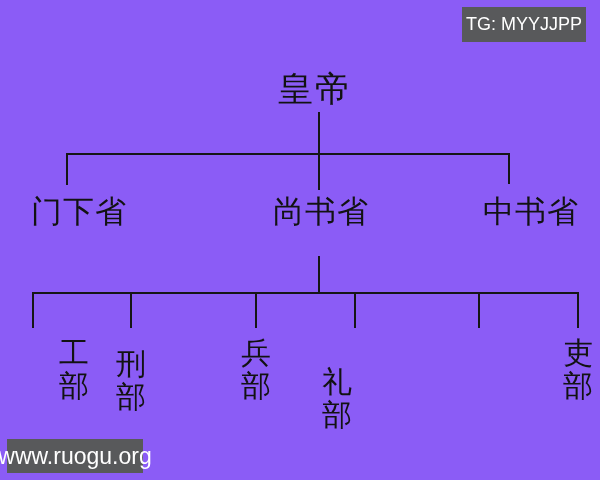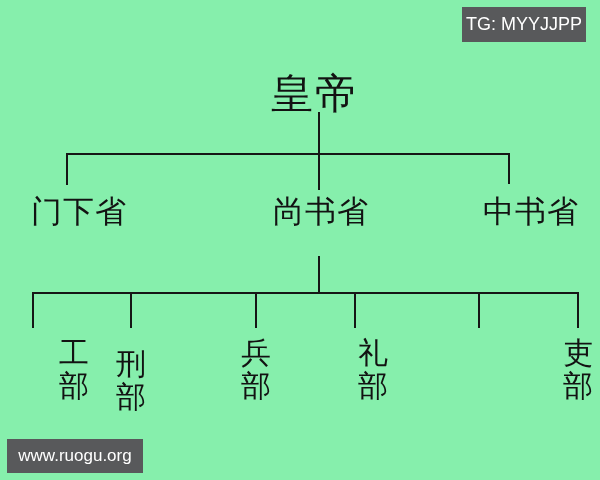--- a/index.html
+++ b/index.html
@@ -1,29 +1,29 @@
 <!DOCTYPE html>
 <html><head>
 <meta charset="utf-8">
 <style>
   html,body{margin:0;padding:0;background:#ffffff;}
   .stage{
-    position:relative;width:600px;height:480px;background:#86efac;overflow:hidden;
+    position:relative;width:600px;height:480px;background:#8b5cf6;overflow:hidden;
     font-family:"Liberation Serif","DejaVu Serif",serif;color:#121212;
   }
   .line{position:absolute;background:#161616;}
   .badge{
     position:absolute;background:#58595B;color:#ffffff;
     font-family:"Liberation Sans","DejaVu Sans",sans-serif;
     display:flex;align-items:center;justify-content:center;white-space:nowrap;
   }
   .badge.tr{left:462px;top:7px;width:124px;height:35px;font-size:18px;}
-  .badge.bl{left:7px;top:439px;width:136px;height:34px;font-size:17px;}
+  .badge.bl{left:7px;top:439px;width:136px;height:34px;font-size:23px;}
   .node{position:absolute;text-align:center;white-space:nowrap;}
-  .root{left:265px;top:66px;width:100px;font-size:42px;letter-spacing:2px;}
+  .root{left:265px;top:66px;width:100px;font-size:35px;letter-spacing:2px;}
   .dept{font-size:31px;letter-spacing:1px;top:191px;width:110px;}
   .dept.menxia{left:24px;}
   .dept.shangshu{left:266px;}
   .dept.zhongshu{left:476px;}
   .ministry{
     position:absolute;top:336px;width:34px;font-size:30px;line-height:33px;
     text-align:center;word-break:break-all;white-space:normal;
   }
   
   .root-stem{left:318px;top:112px;width:2px;height:78px;}
@@ -59,20 +59,20 @@
   <div class="line stub" style="left:32px;"></div>
   <div class="line stub" style="left:130px;"></div>
   <div class="line stub" style="left:255px;"></div>
   <div class="line stub" style="left:354px;"></div>
   <div class="line stub" style="left:478px;"></div>
   <div class="line stub" style="left:577px;"></div>
 
   <div class="ministry" style="left:16px;margin-left:41px;">工部</div>
   <div class="ministry" style="left:114px;margin-top:11px;">刑部</div>
   <div class="ministry" style="left:239px;text-align:center;">兵部</div>
-  <div class="ministry" style="left:356px;">礼部</div>
+  <div class="ministry" style="left:320px;margin-top:29px;">礼部</div>
   <div class="ministry" style="left:561px;text-align:center;">吏部</div>
 
   <div class="badge bl">
     <span>www.ruogu.org</span>
   </div>
 
 </div>
 
 </body></html>

